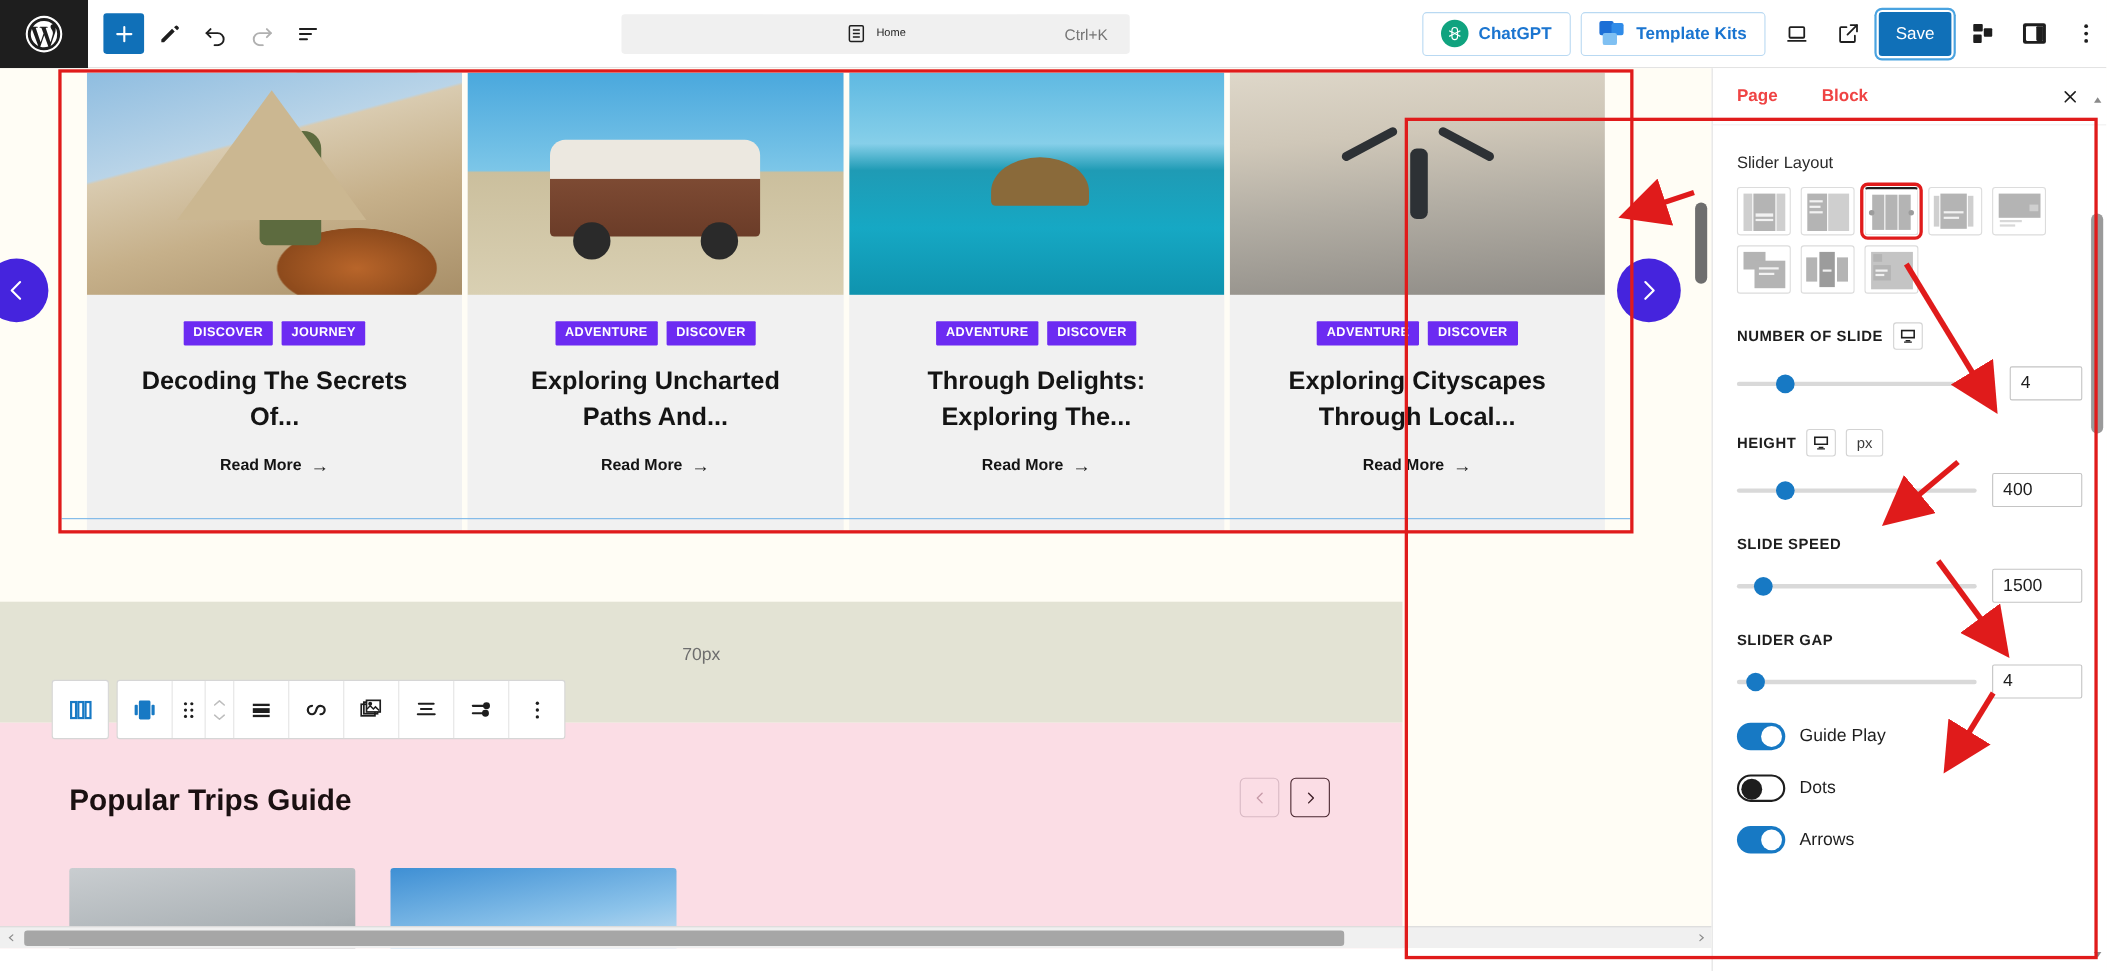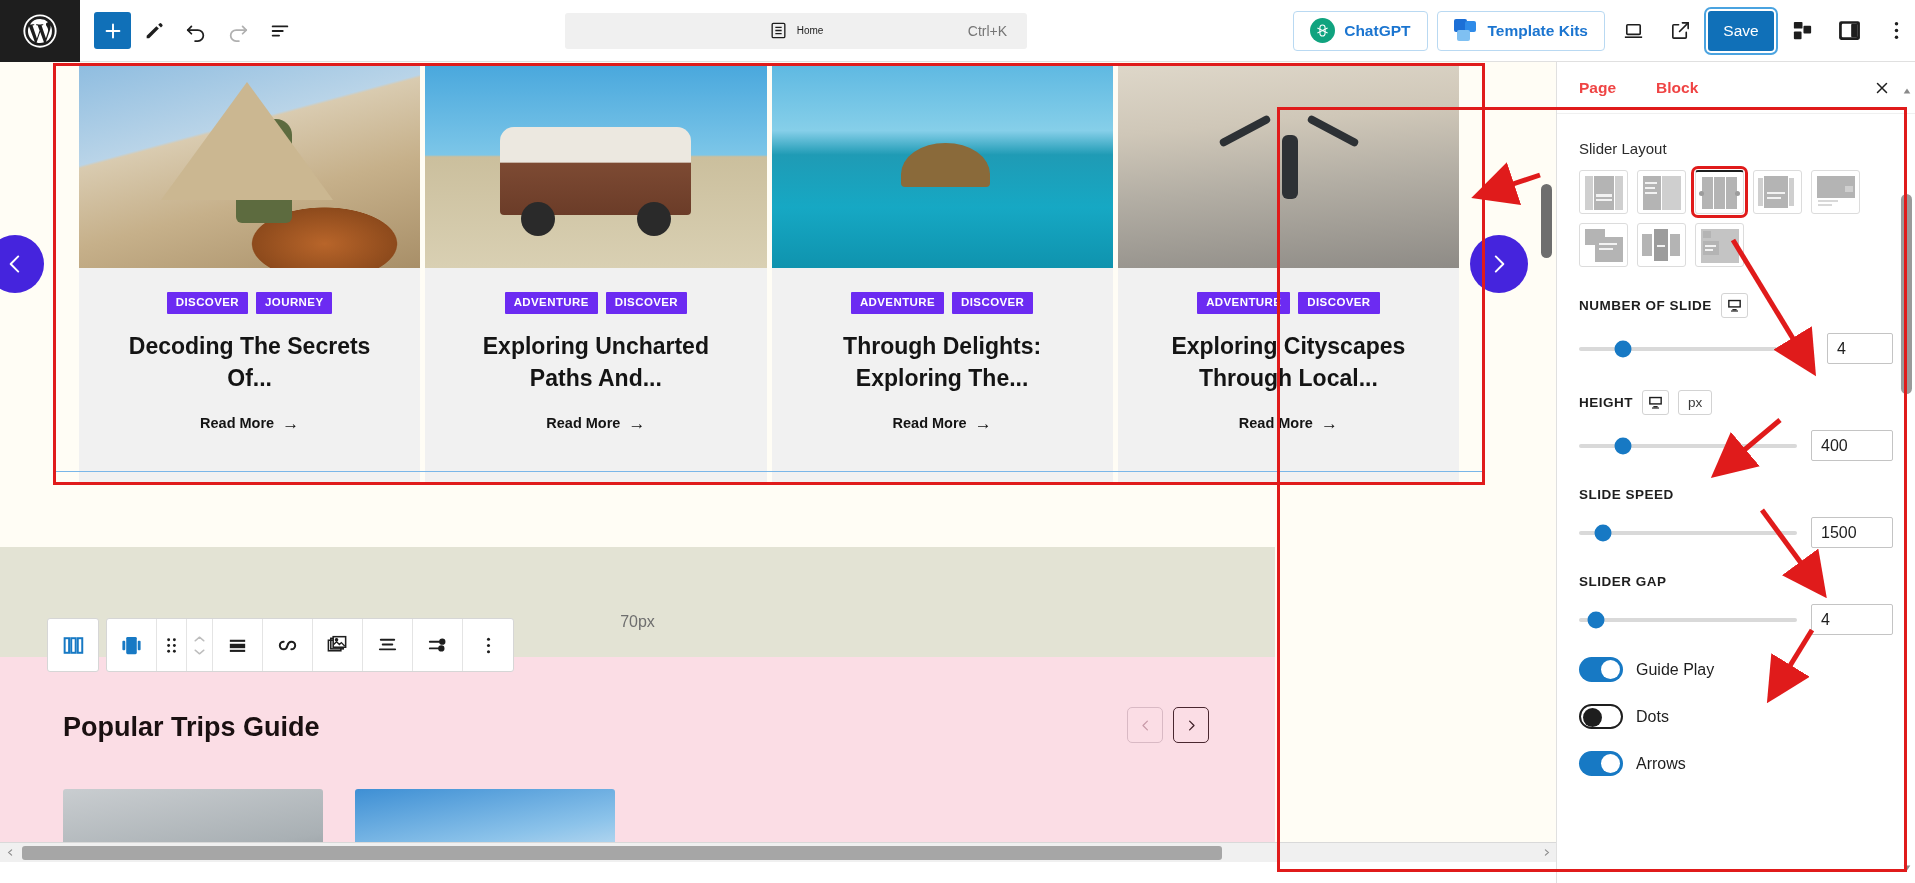--- a/index.html
+++ b/index.html
@@ -178,21 +178,21 @@
   .bt-single {
     background: #fff; border: 1px solid #d6d6d6; border-radius: 3px; width: 52px; height: 54px;
     display: flex; align-items: center; justify-content: center; cursor: pointer;
   }
   .bt-single svg { width: 25px; height: 25px; }
 
   
   .spacer-band {
     position: absolute; left: 0; top: 485px; width: 1275px; height: 110px;
     background: #e3e3d4;
-    display: flex; align-items: center; justify-content: center;
+    display: flex; align-items: flex-start; justify-content: center;
   }
   .spacer-band .px { font-size: 16px; color: #6e6e6e; margin-top: 40px; }
 
   
   .next-section {
     position: absolute; left: 0; top: 595px; width: 1275px; height: 270px;
     background: #fbdde5;
   }
   .next-section h2 {
     position: absolute; left: 63px; top: 55px; font-size: 27px; font-weight: 700; color: #1a1011;

